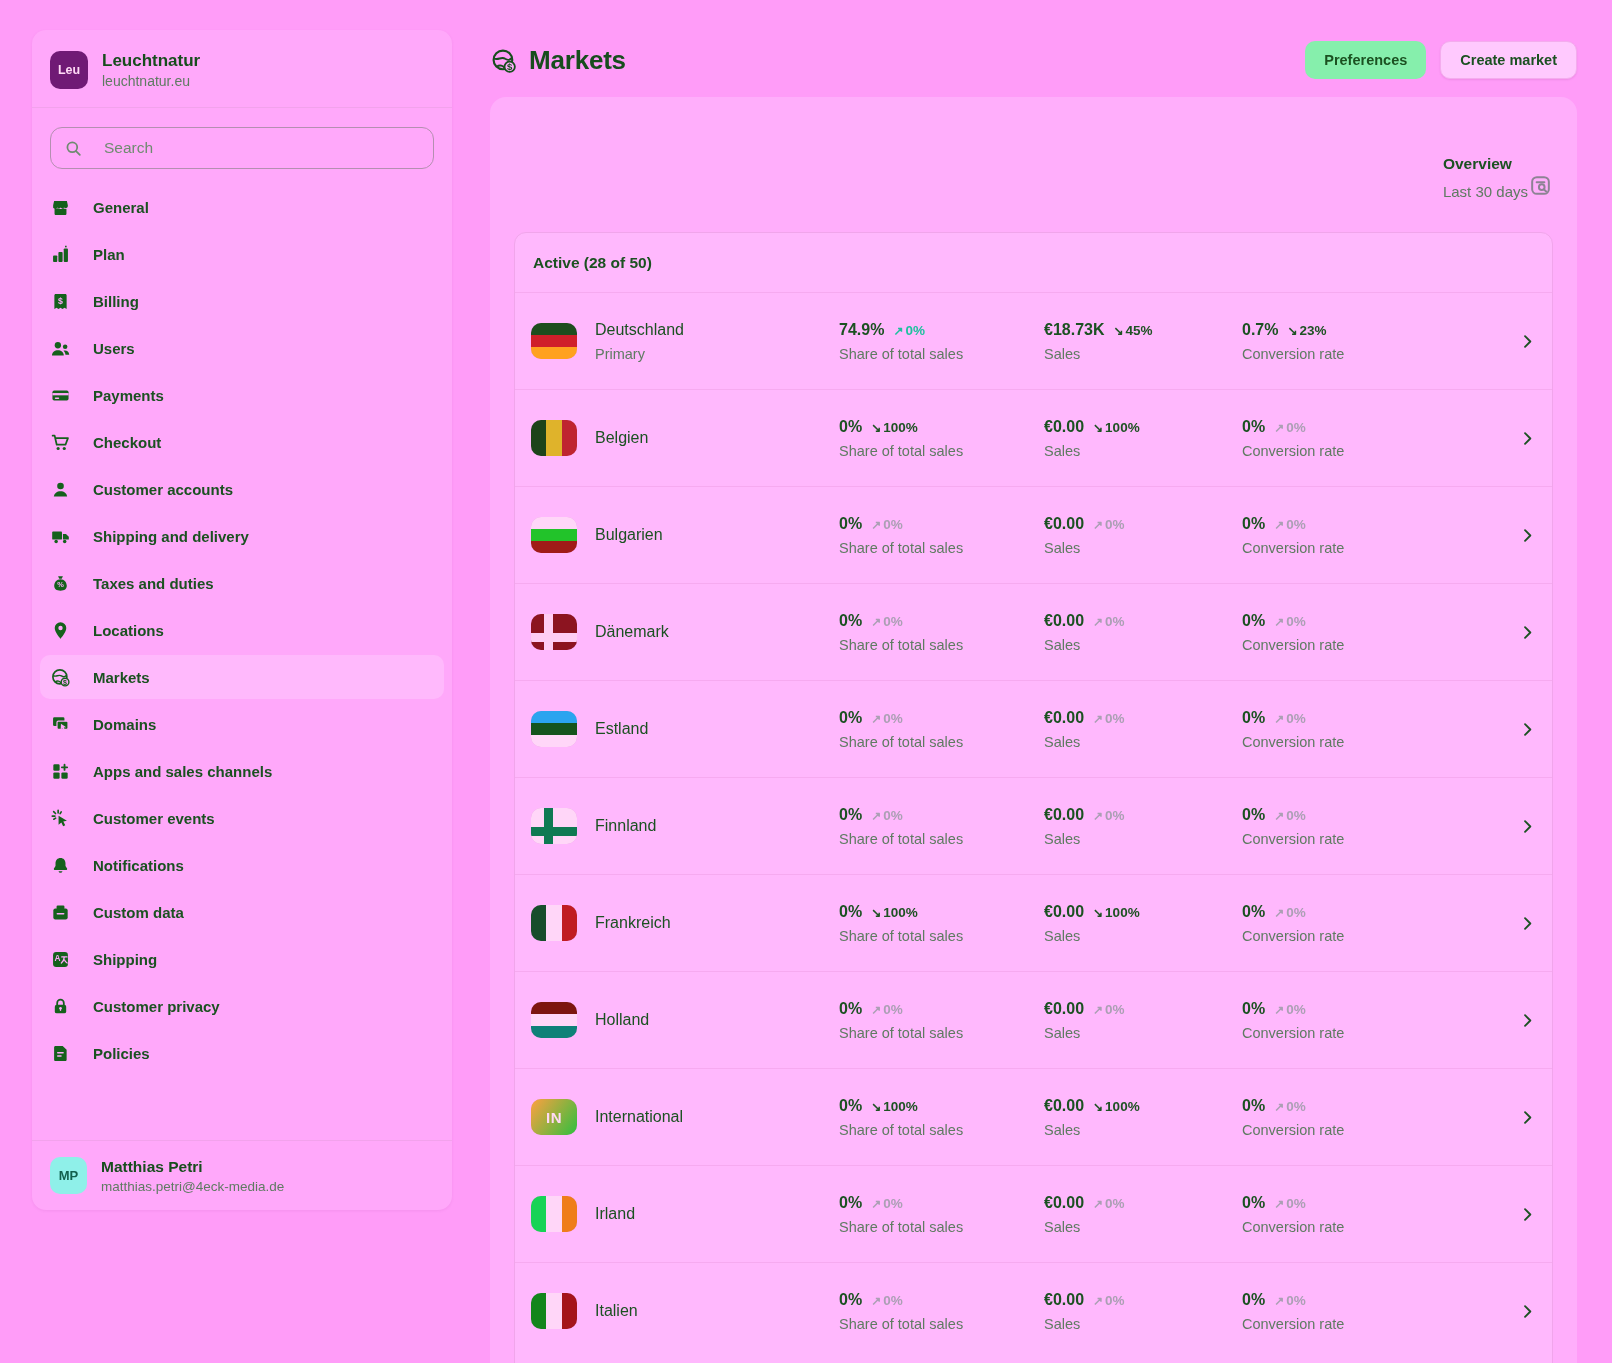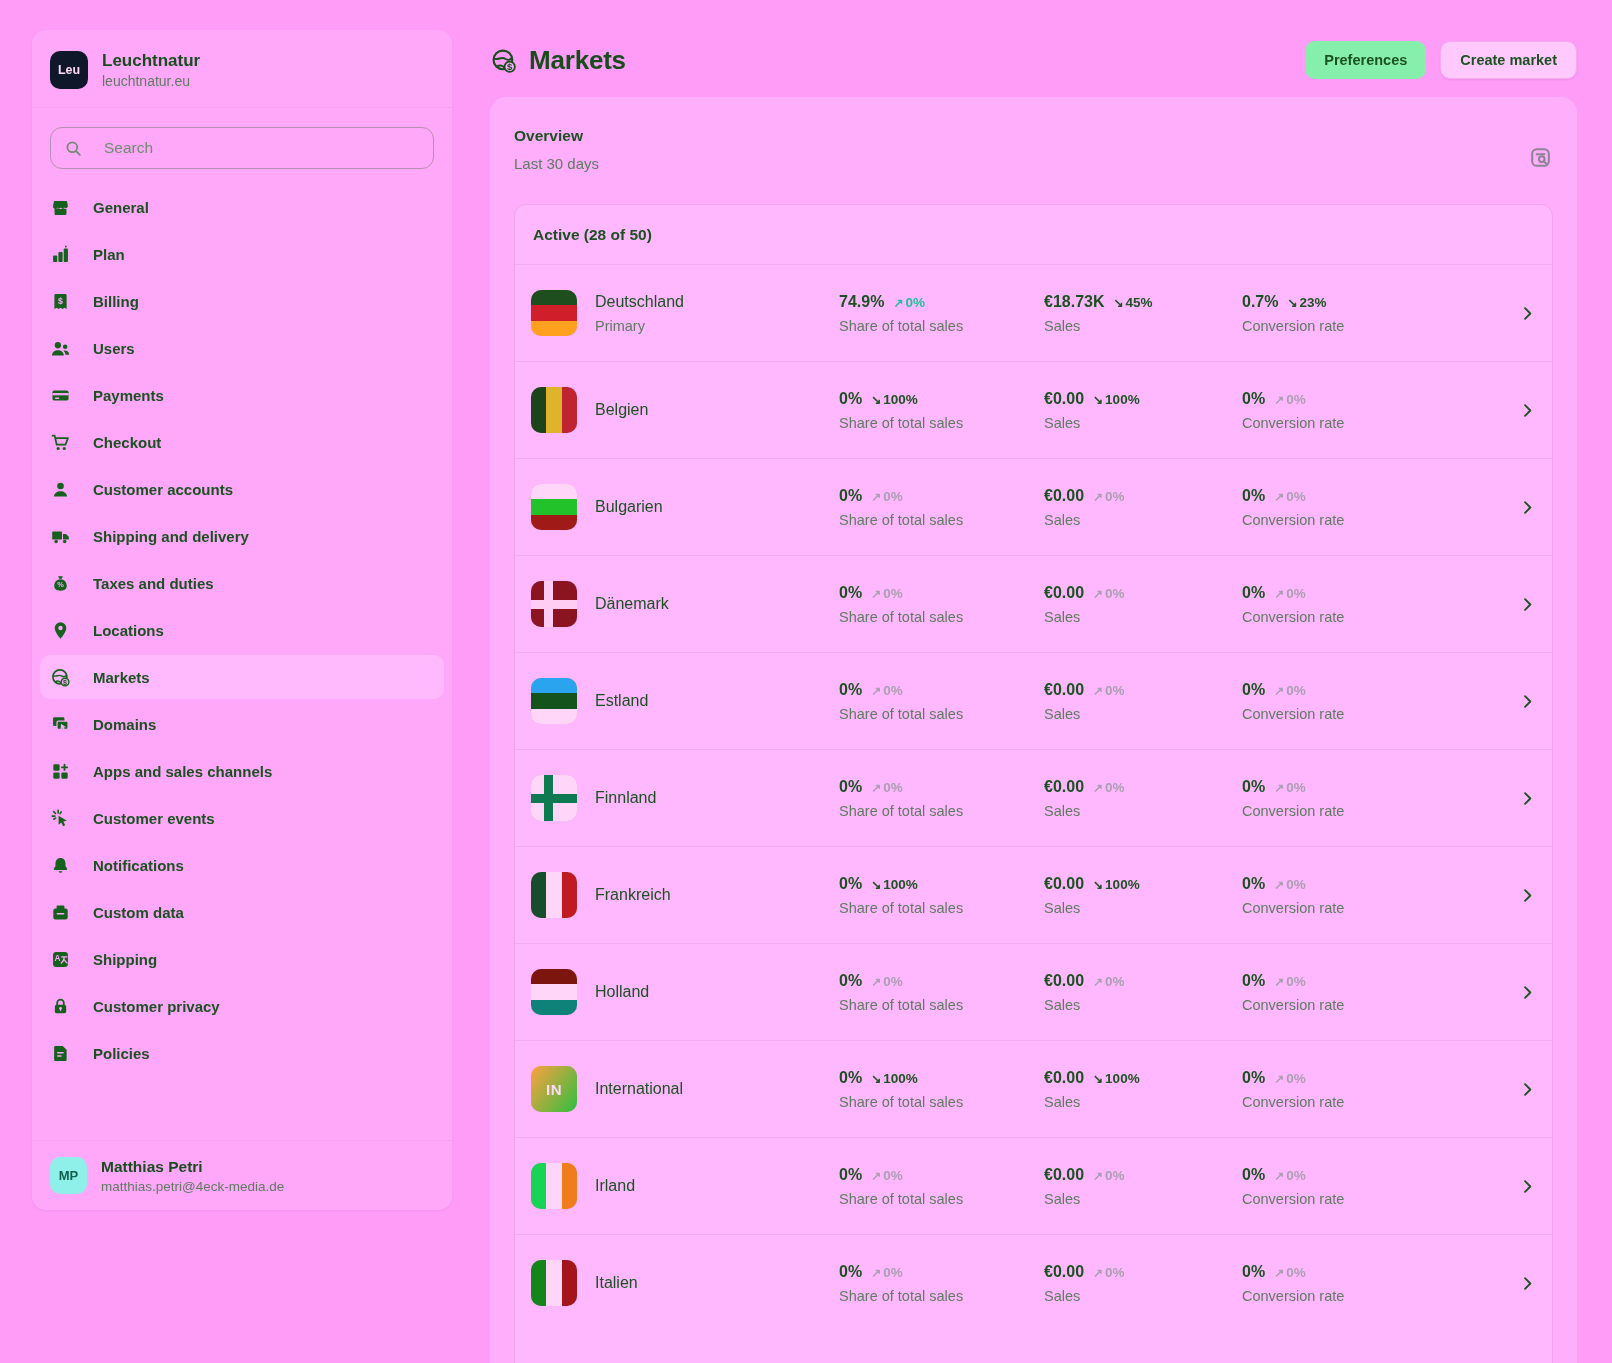--- a/index.html
+++ b/index.html
@@ -11,21 +11,21 @@
   }
   
   .sidebar{
     position:absolute;left:32px;top:30px;width:420px;height:1180px;
     background:#ffa8fa;border-radius:14px;box-sizing:border-box;
     display:flex;flex-direction:column;
     box-shadow:0 1px 3px rgba(120,20,110,0.08);
   }
   .sb-header{display:flex;align-items:center;gap:14px;padding:20px 18px 18px 18px;}
   .store-avatar{
-    width:38px;height:38px;border-radius:10px;background:#0f172a;
+    width:38px;height:38px;border-radius:10px;background:#701a75;
     display:flex;align-items:center;justify-content:center;
     color:#ffd9f6;font-size:12.5px;font-weight:700;flex:0 0 auto;
   }
   .store-name{font-size:17px;font-weight:700;color:#174d1d;line-height:1.25;}
   .store-domain{font-size:14px;color:#5f7b62;margin-top:2px;}
   .sb-divider{height:1px;background:#f2a2ec;}
   .search-box{
     margin:19px 18px 16px 18px;height:42px;border:1px solid #b48fb0;border-radius:12px;
     display:flex;align-items:center;gap:19px;padding:0 13px;box-sizing:border-box;background:transparent;
   }
@@ -64,37 +64,37 @@
     border:none;border-radius:10px;height:38px;padding:0 19px;
     font-family:"Liberation Sans",sans-serif;font-size:14.5px;font-weight:600;color:#1b5121;cursor:pointer;
   }
   .btn-secondary{background:#86efac;}
   .btn-primary{background:#ffc9fe;border:1px solid #f4acee;box-shadow:0 1px 2px rgba(120,20,110,0.12);}
   
   .overview-card{
     position:absolute;left:490px;top:97px;width:1087px;height:1290px;
     background:#ffaefb;border-radius:16px;box-sizing:border-box;padding:30px 24px 24px 24px;
   }
-  .ov-head{display:flex;justify-content:space-between;align-items:flex-start;}
+  .ov-head{display:flex;justify-content:flex-end;align-items:flex-start;margin-top:28px;}
   .ov-title{font-size:15.5px;font-weight:700;color:#1b5121;}
   .ov-sub{font-size:15px;color:#5f7b62;margin-top:10px;}
   .ov-icon{color:#8d8394;cursor:pointer;display:flex;margin-top:18px;}
   
   .active-card{
     margin-top:32px;background:#ffb8fd;border:1px solid #f1a5eb;border-radius:12px;
     overflow:hidden;min-height:1180px;box-sizing:border-box;
   }
   .ac-head{padding:21px 16px 20px 18px;font-size:15.5px;font-weight:700;color:#1b5121;border-bottom:1px solid #f6aaf0;}
   .mrow{
     display:grid;grid-template-columns:46px 262px 205px 198px 1fr 26px;
     align-items:center;height:96px;padding:0 16px;cursor:pointer;border-bottom:1px solid #f6aaf0;
   }
   .mrow:last-child{border-bottom:none;}
   .flag{
-    width:46px;height:46px;border-radius:10px;overflow:hidden;position:relative;
+    width:46px;height:36px;border-radius:10px;overflow:hidden;position:relative;
     box-shadow:inset 0 0 0 1px rgba(110,20,90,0.18);display:flex;
   }
   .flag-inner{position:absolute;inset:0;display:flex;}
   .flag-bar{position:absolute;}
   .flag-badge{position:absolute;inset:0;display:flex;align-items:center;justify-content:center;
     font-size:15px;font-weight:800;color:#ffd9f6;letter-spacing:0.5px;}
   .mname{margin-left:18px;}
   .mname .nm{font-size:16px;font-weight:400;color:#1b5121;}
   .mname .sub{font-size:14.5px;color:#5f7b62;margin-top:7px;}
   .mcol .val-line{display:flex;align-items:baseline;gap:9px;}

